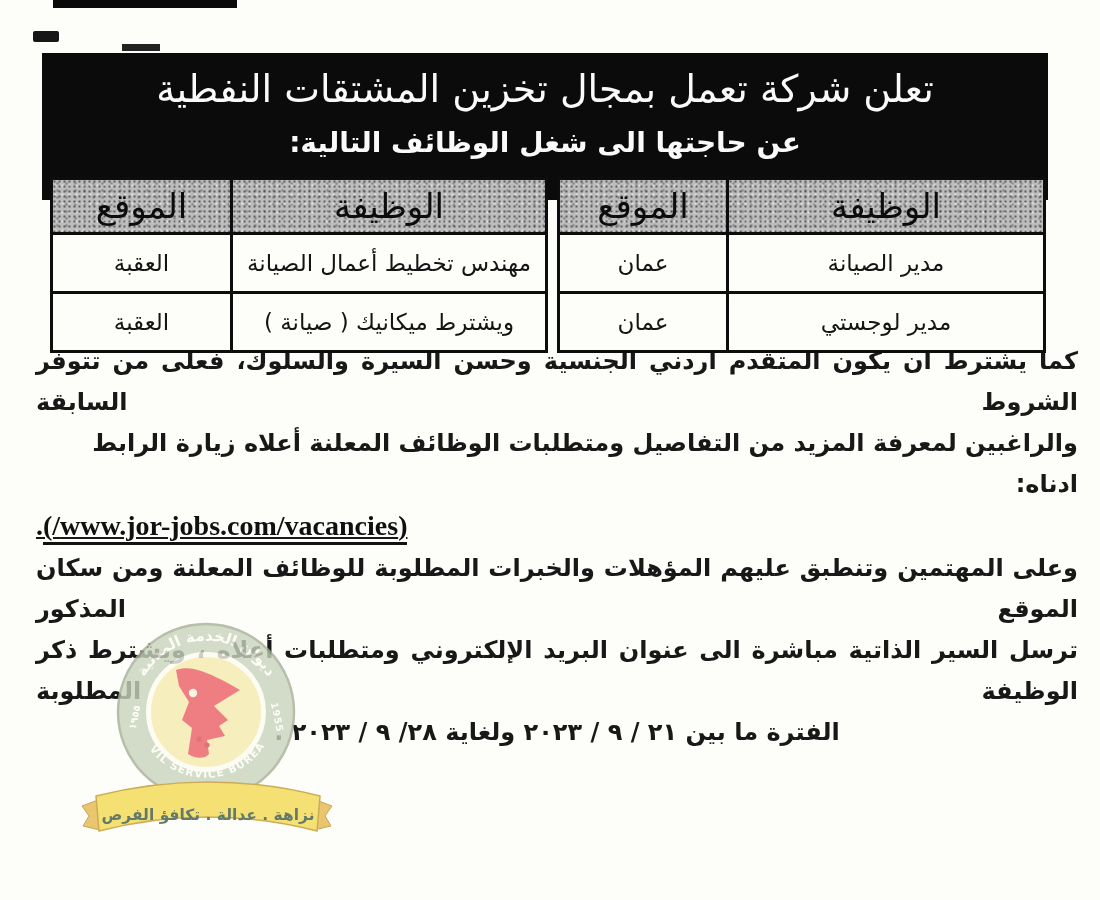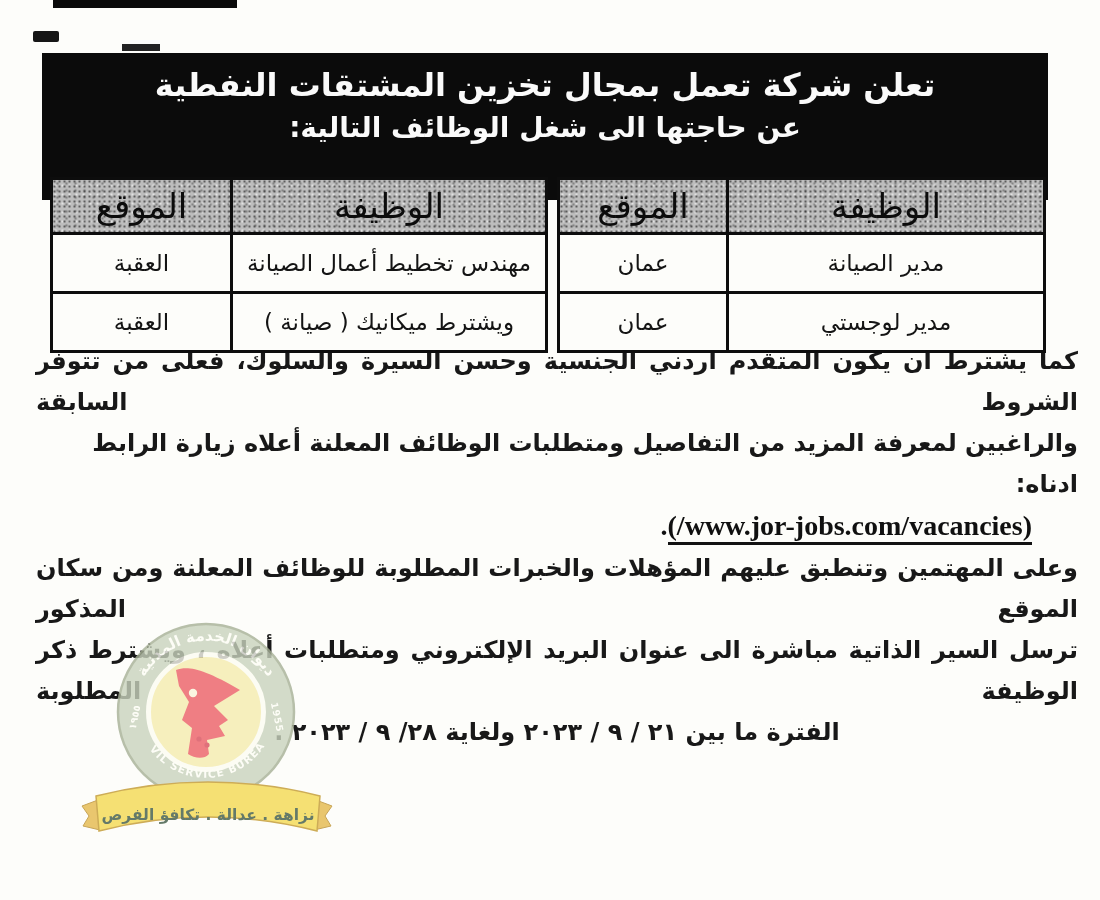--- a/index.html
+++ b/index.html
@@ -12,22 +12,22 @@
   .artifact{position:absolute; background:#0a0a0a;}
   .a1{left:53px; top:0; width:184px; height:8px;}
   .a2{left:33px; top:31px; width:26px; height:11px; border-radius:2px; background:#161616;}
   .a3{left:122px; top:44px; width:38px; height:7px; background:#222;}
 
   
   .banner{
     position:absolute; left:42px; top:53px; width:1006px; height:147px;
     background:#0b0b0b; color:#fafafa; text-align:center; z-index:1;
   }
-  .banner-l1{padding-top:12px; font-size:32px; font-weight:bold; line-height:1.3;}
-  .banner-l2{margin-top:4px; font-size:28px; font-weight:bold;}
+  .banner-l1{padding-top:12px; font-size:38px; font-weight:normal; line-height:1.3;}
+  .banner-l2{margin-top:12px; font-size:28px; font-weight:bold;}
 
   
   table.jobs{
     position:absolute; top:177px; z-index:2;
     border-collapse:collapse; table-layout:fixed; direction:rtl;
     background:#fdfdfa; border:3px solid #0d0d0d;
   }
   table.jobs th, table.jobs td{
     border:3px solid #0d0d0d; text-align:center; vertical-align:middle;
     overflow:hidden; white-space:nowrap;
@@ -47,21 +47,21 @@
 
   
   .bodytext{
     position:absolute; left:36px; top:341px; width:1042px;
     direction:rtl; font-weight:bold; color:#181818;
     font-size:24px; line-height:41px;
   }
   .just{text-align:justify; text-align-last:justify;}
   .start{text-align:right;}
   .center{text-align:center;}
-  .urlline{text-align:right; padding-left:0; padding-right:46px; line-height:41px;}
+  .urlline{text-align:left; padding-left:0; padding-right:46px; line-height:41px;text-decoration:underline;}
   .latin{
     font-family:"Liberation Serif", serif; font-weight:bold;
     font-size:28px; color:#101010;
   }
   .u{border-bottom:3px solid #121212; padding-bottom:1px;}
   .emaillatin{font-family:"Liberation Serif", serif; font-weight:bold; font-size:26px;}
 
   
   .seal{position:absolute; left:80px; top:604px; width:270px; height:255px; opacity:.8; z-index:0;}
   .seal svg{display:block;}

